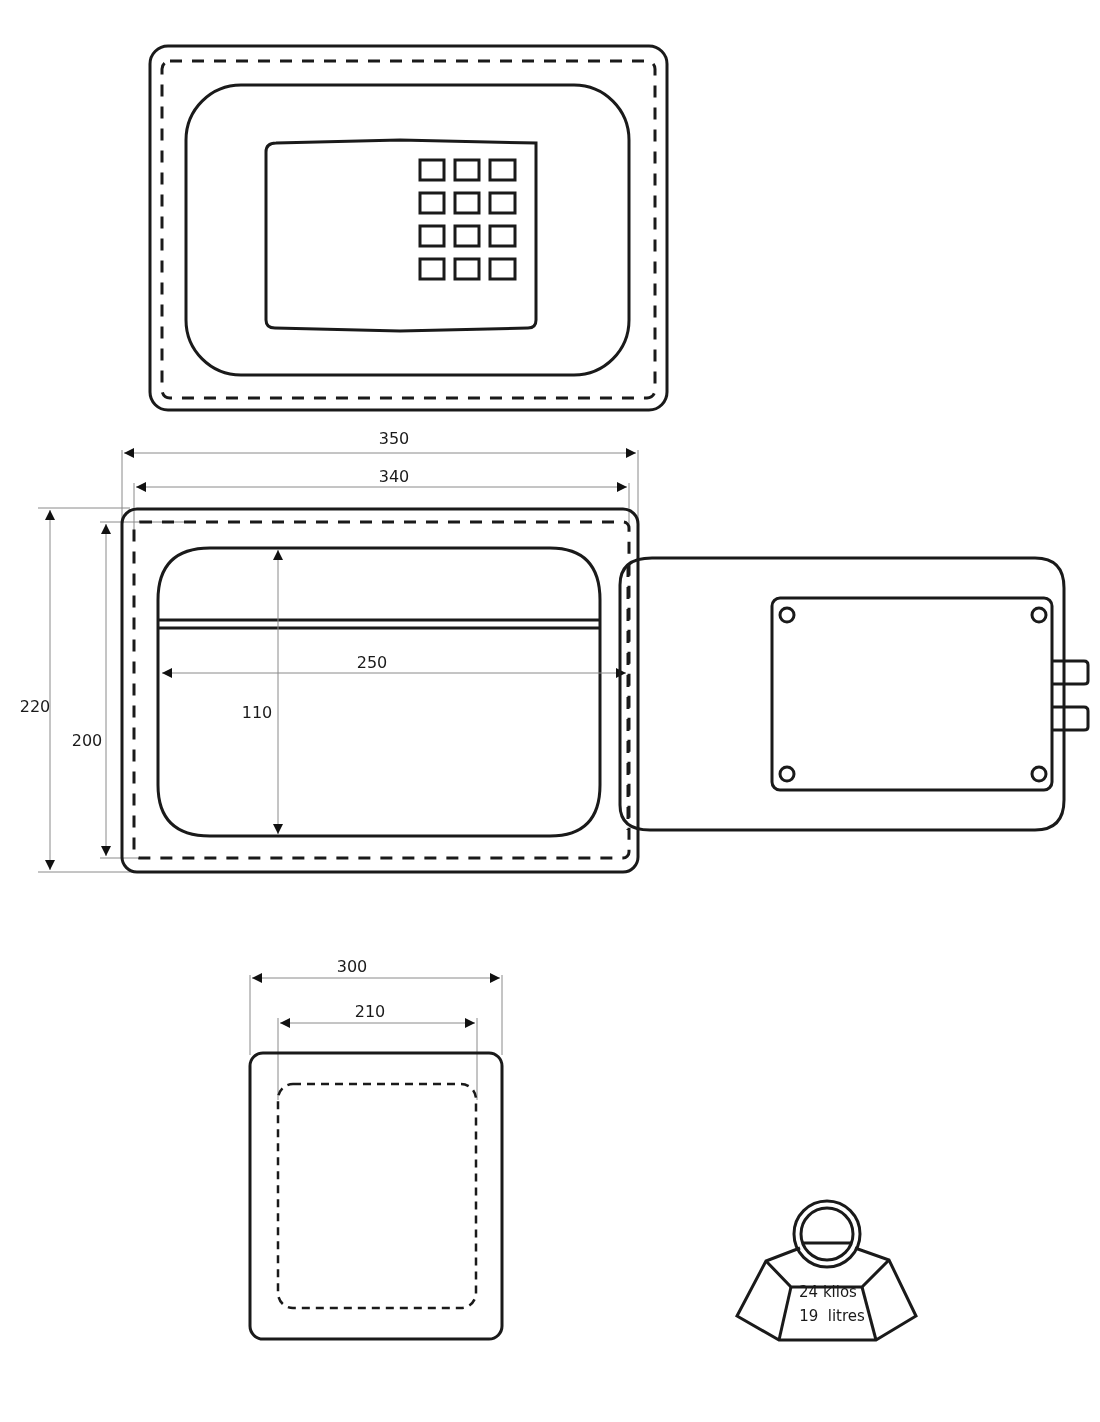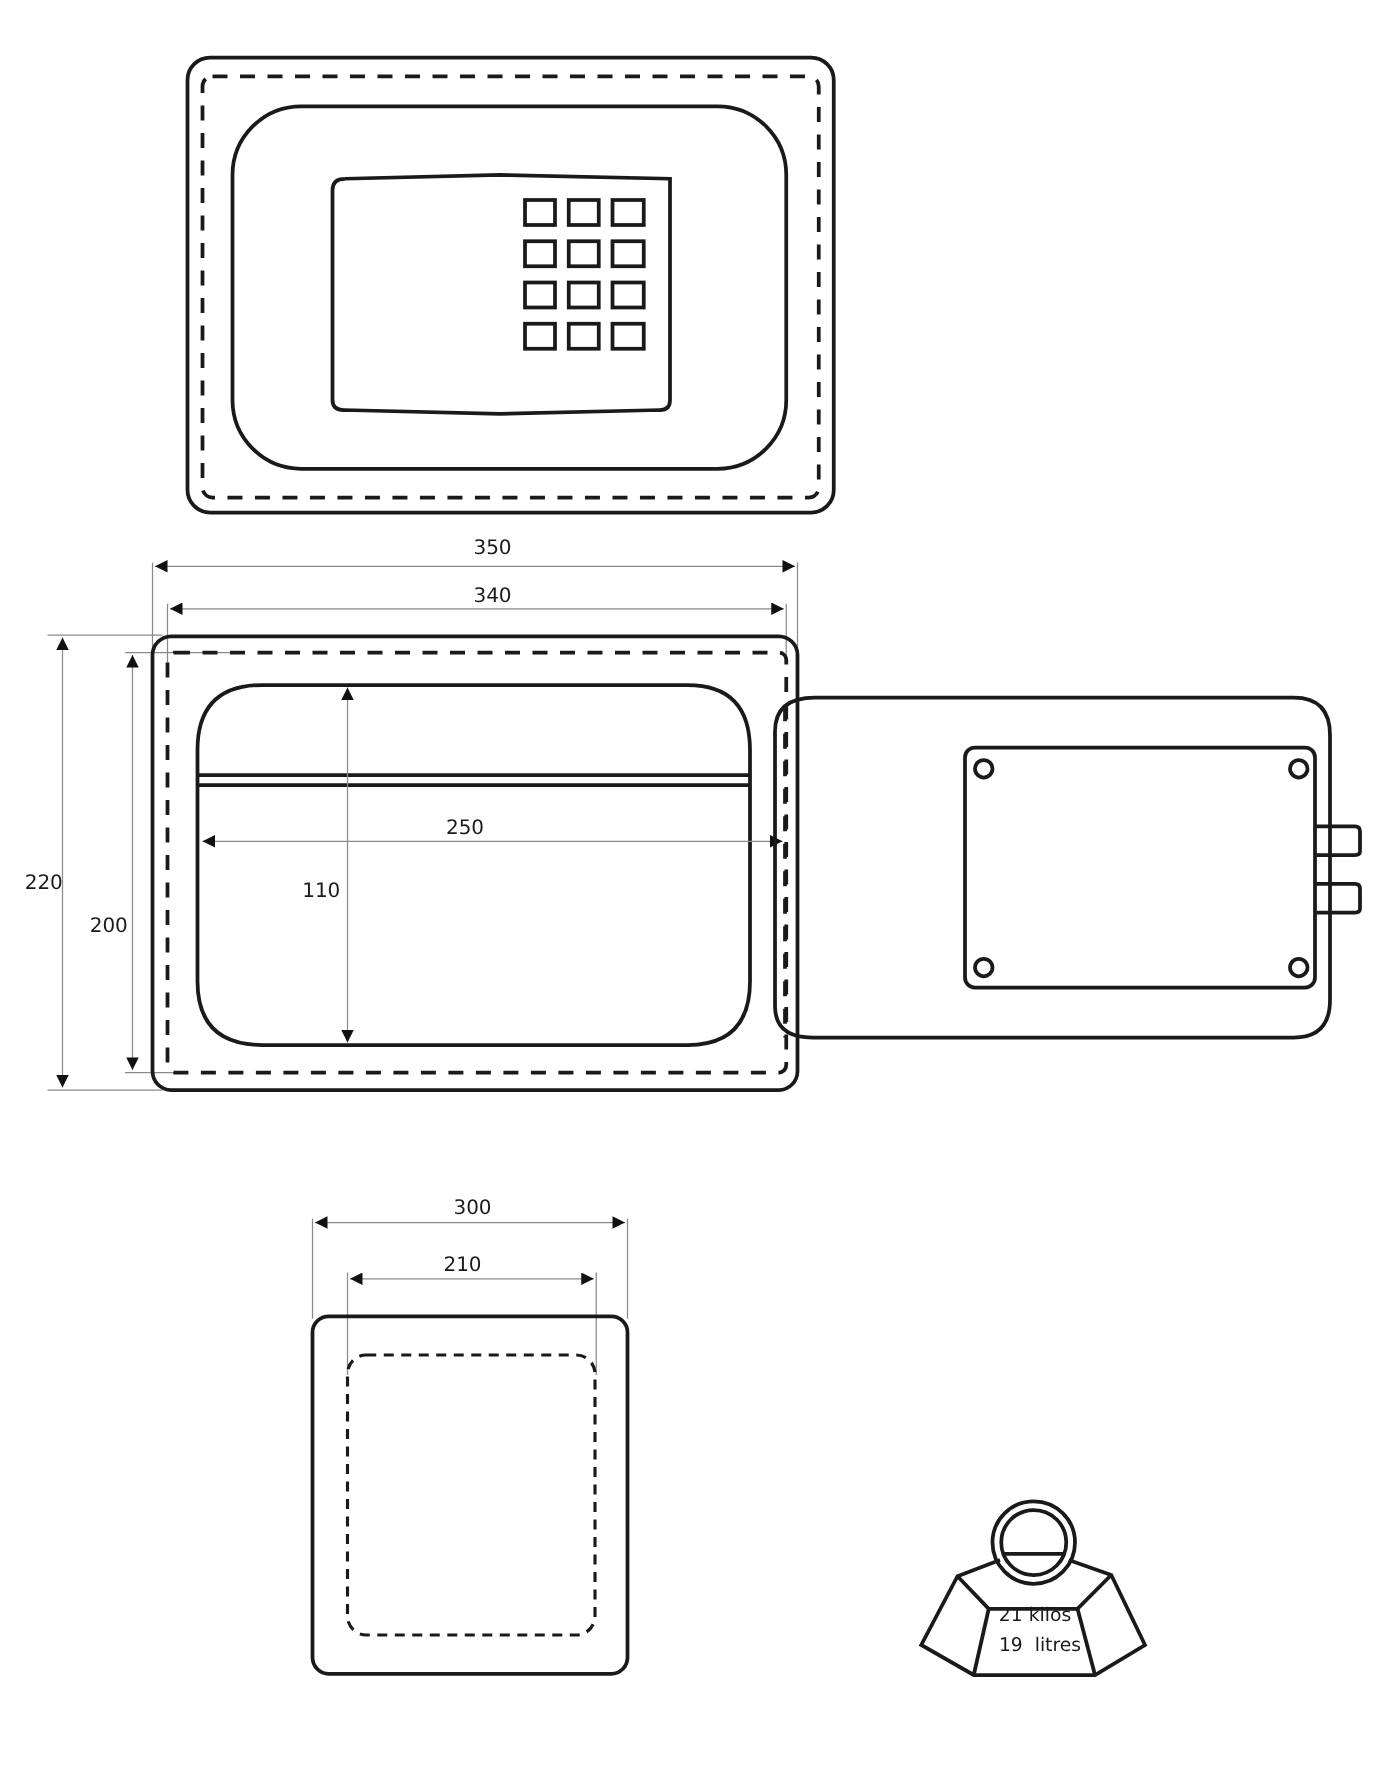--- a/index.html
+++ b/index.html
@@ -105,17 +105,17 @@
     <line class="thick" x1="862" y1="1287" x2="876" y2="1340"></line>
   </g>
 </svg>
 
 <div class="label" style="left:394px; top:438px;">350</div>
 <div class="label" style="left:394px; top:476px;">340</div>
 <div class="label" style="left:22px; top:706px;margin-left:13px;">220</div>
 <div class="label" style="left:87px; top:740px;">200</div>
 <div class="label" style="left:372px; top:662px;text-align:center;">250</div>
 <div class="label" style="left:257px; top:712px;">110</div>
-<div class="label" style="left:378px; top:966px;">300</div>
+<div class="label" style="left:352px; top:966px;">300</div>
 <div class="label" style="left:370px; top:1011px;">210</div>
 
-<div class="wlabel" style="left:828px; top:1292px;">21 kilos</div>
+<div class="wlabel" style="left:828px; top:1292px;">24 kilos</div>
 <div class="wlabel" style="left:832px; top:1316px; white-space:pre;">19  litres</div>
 
 </body></html>

